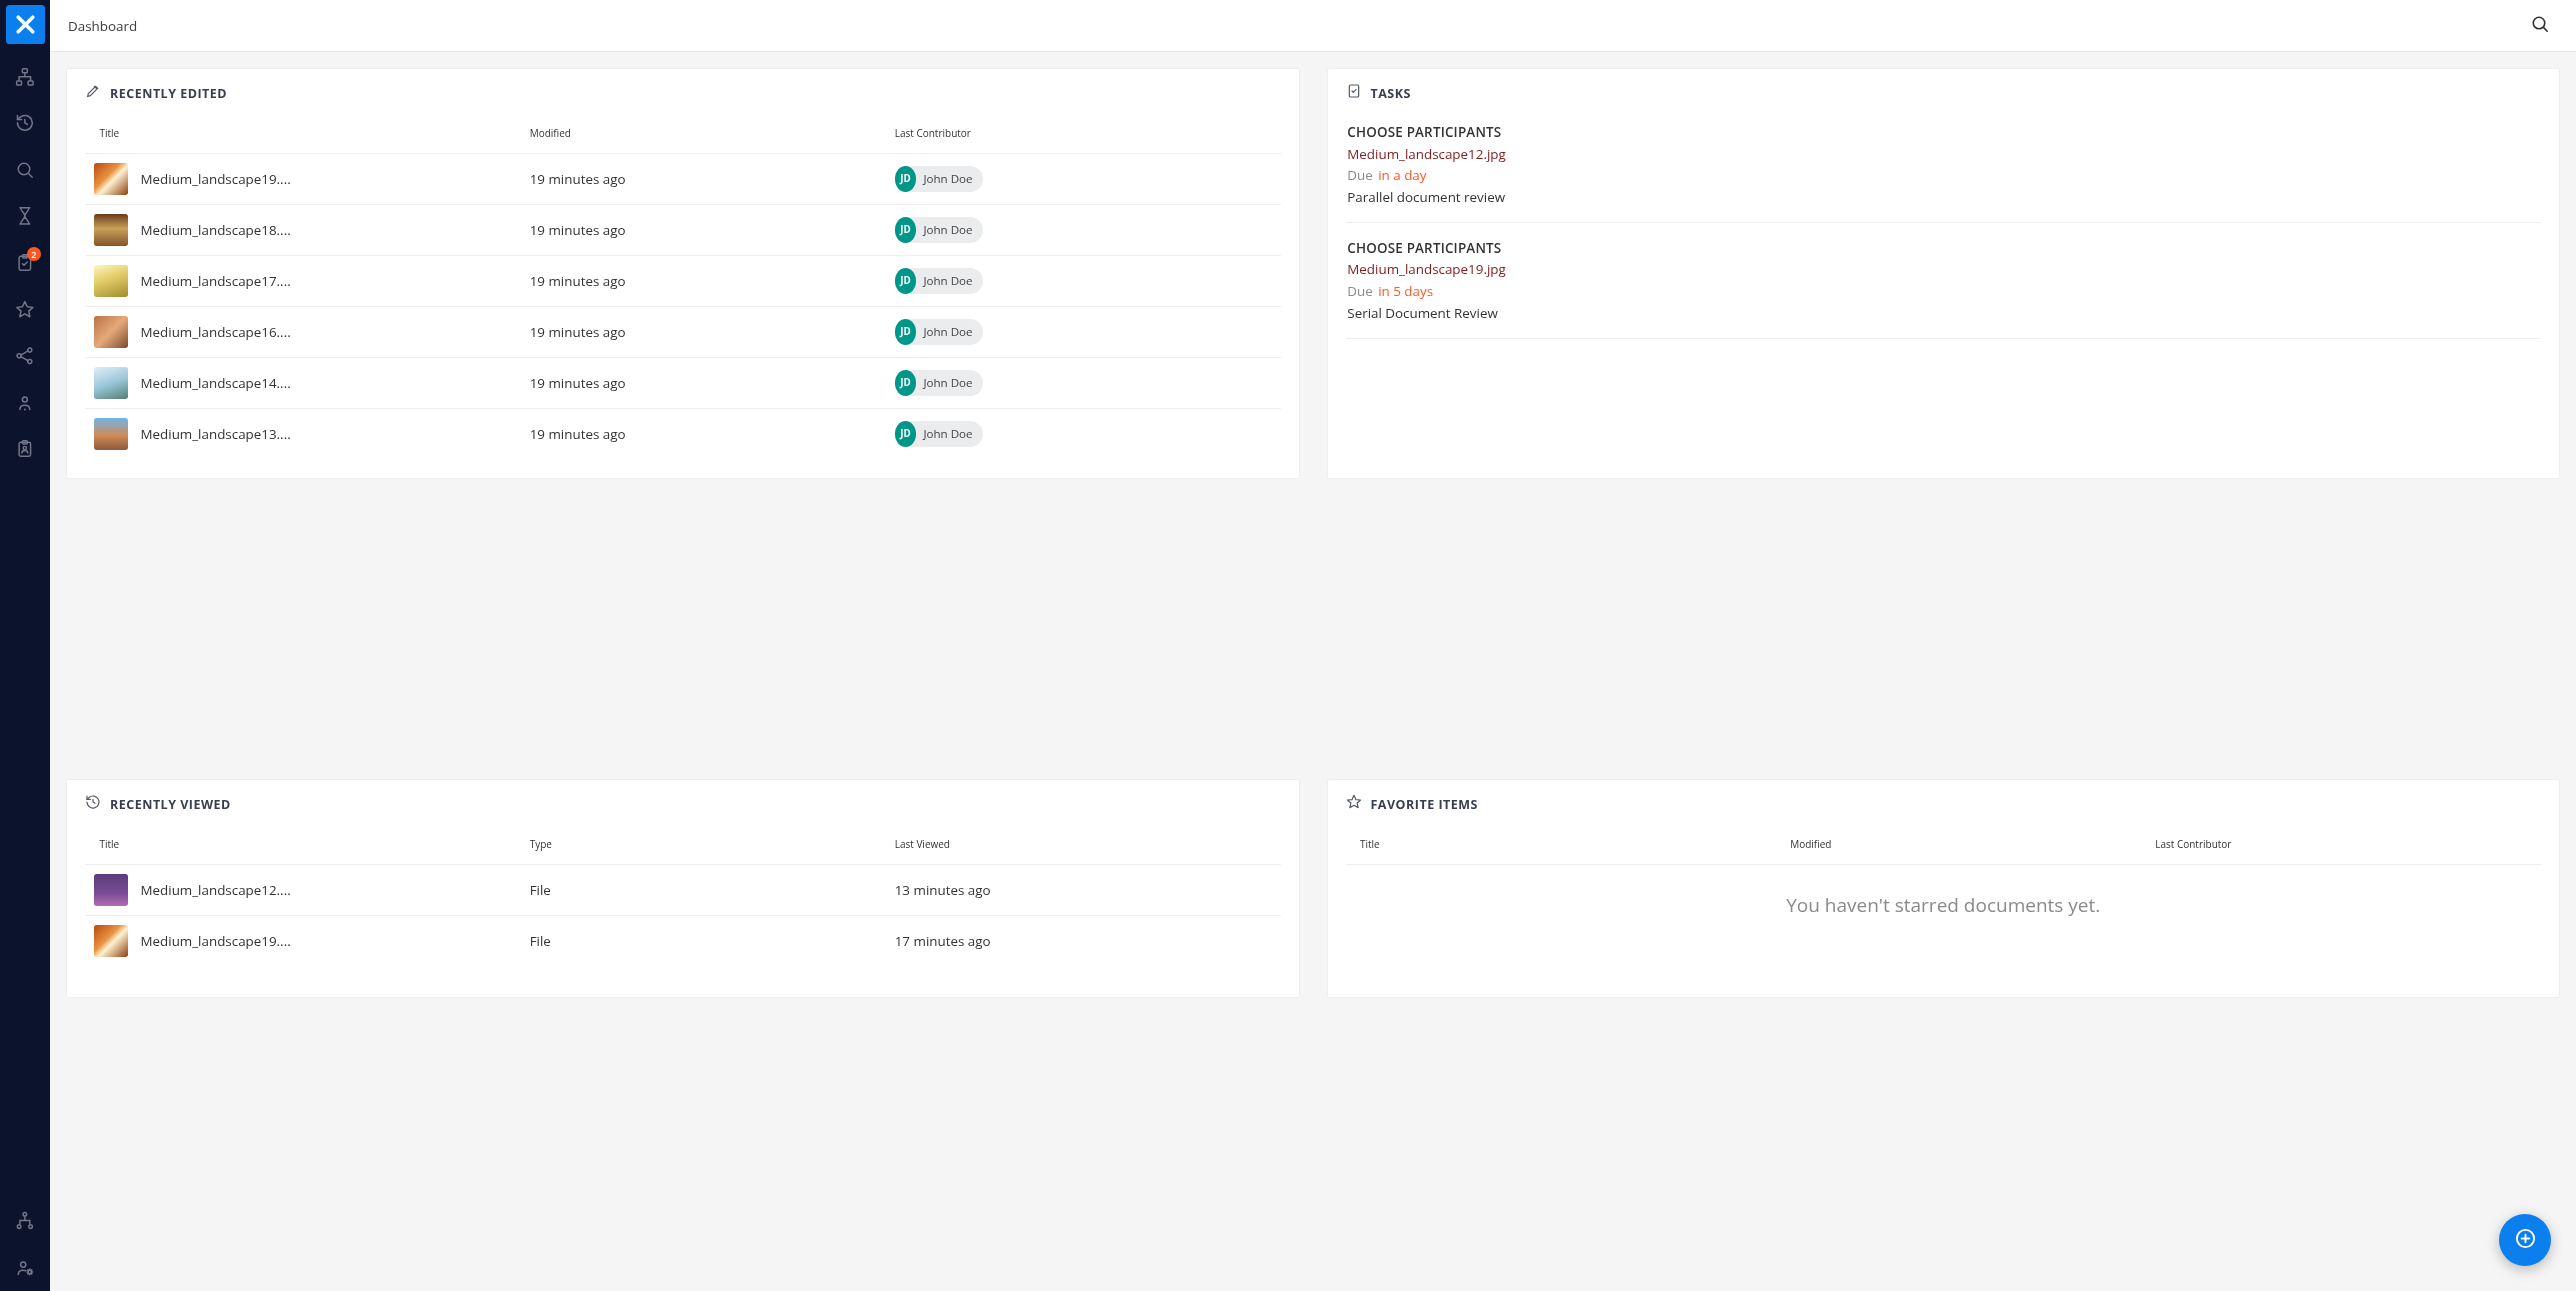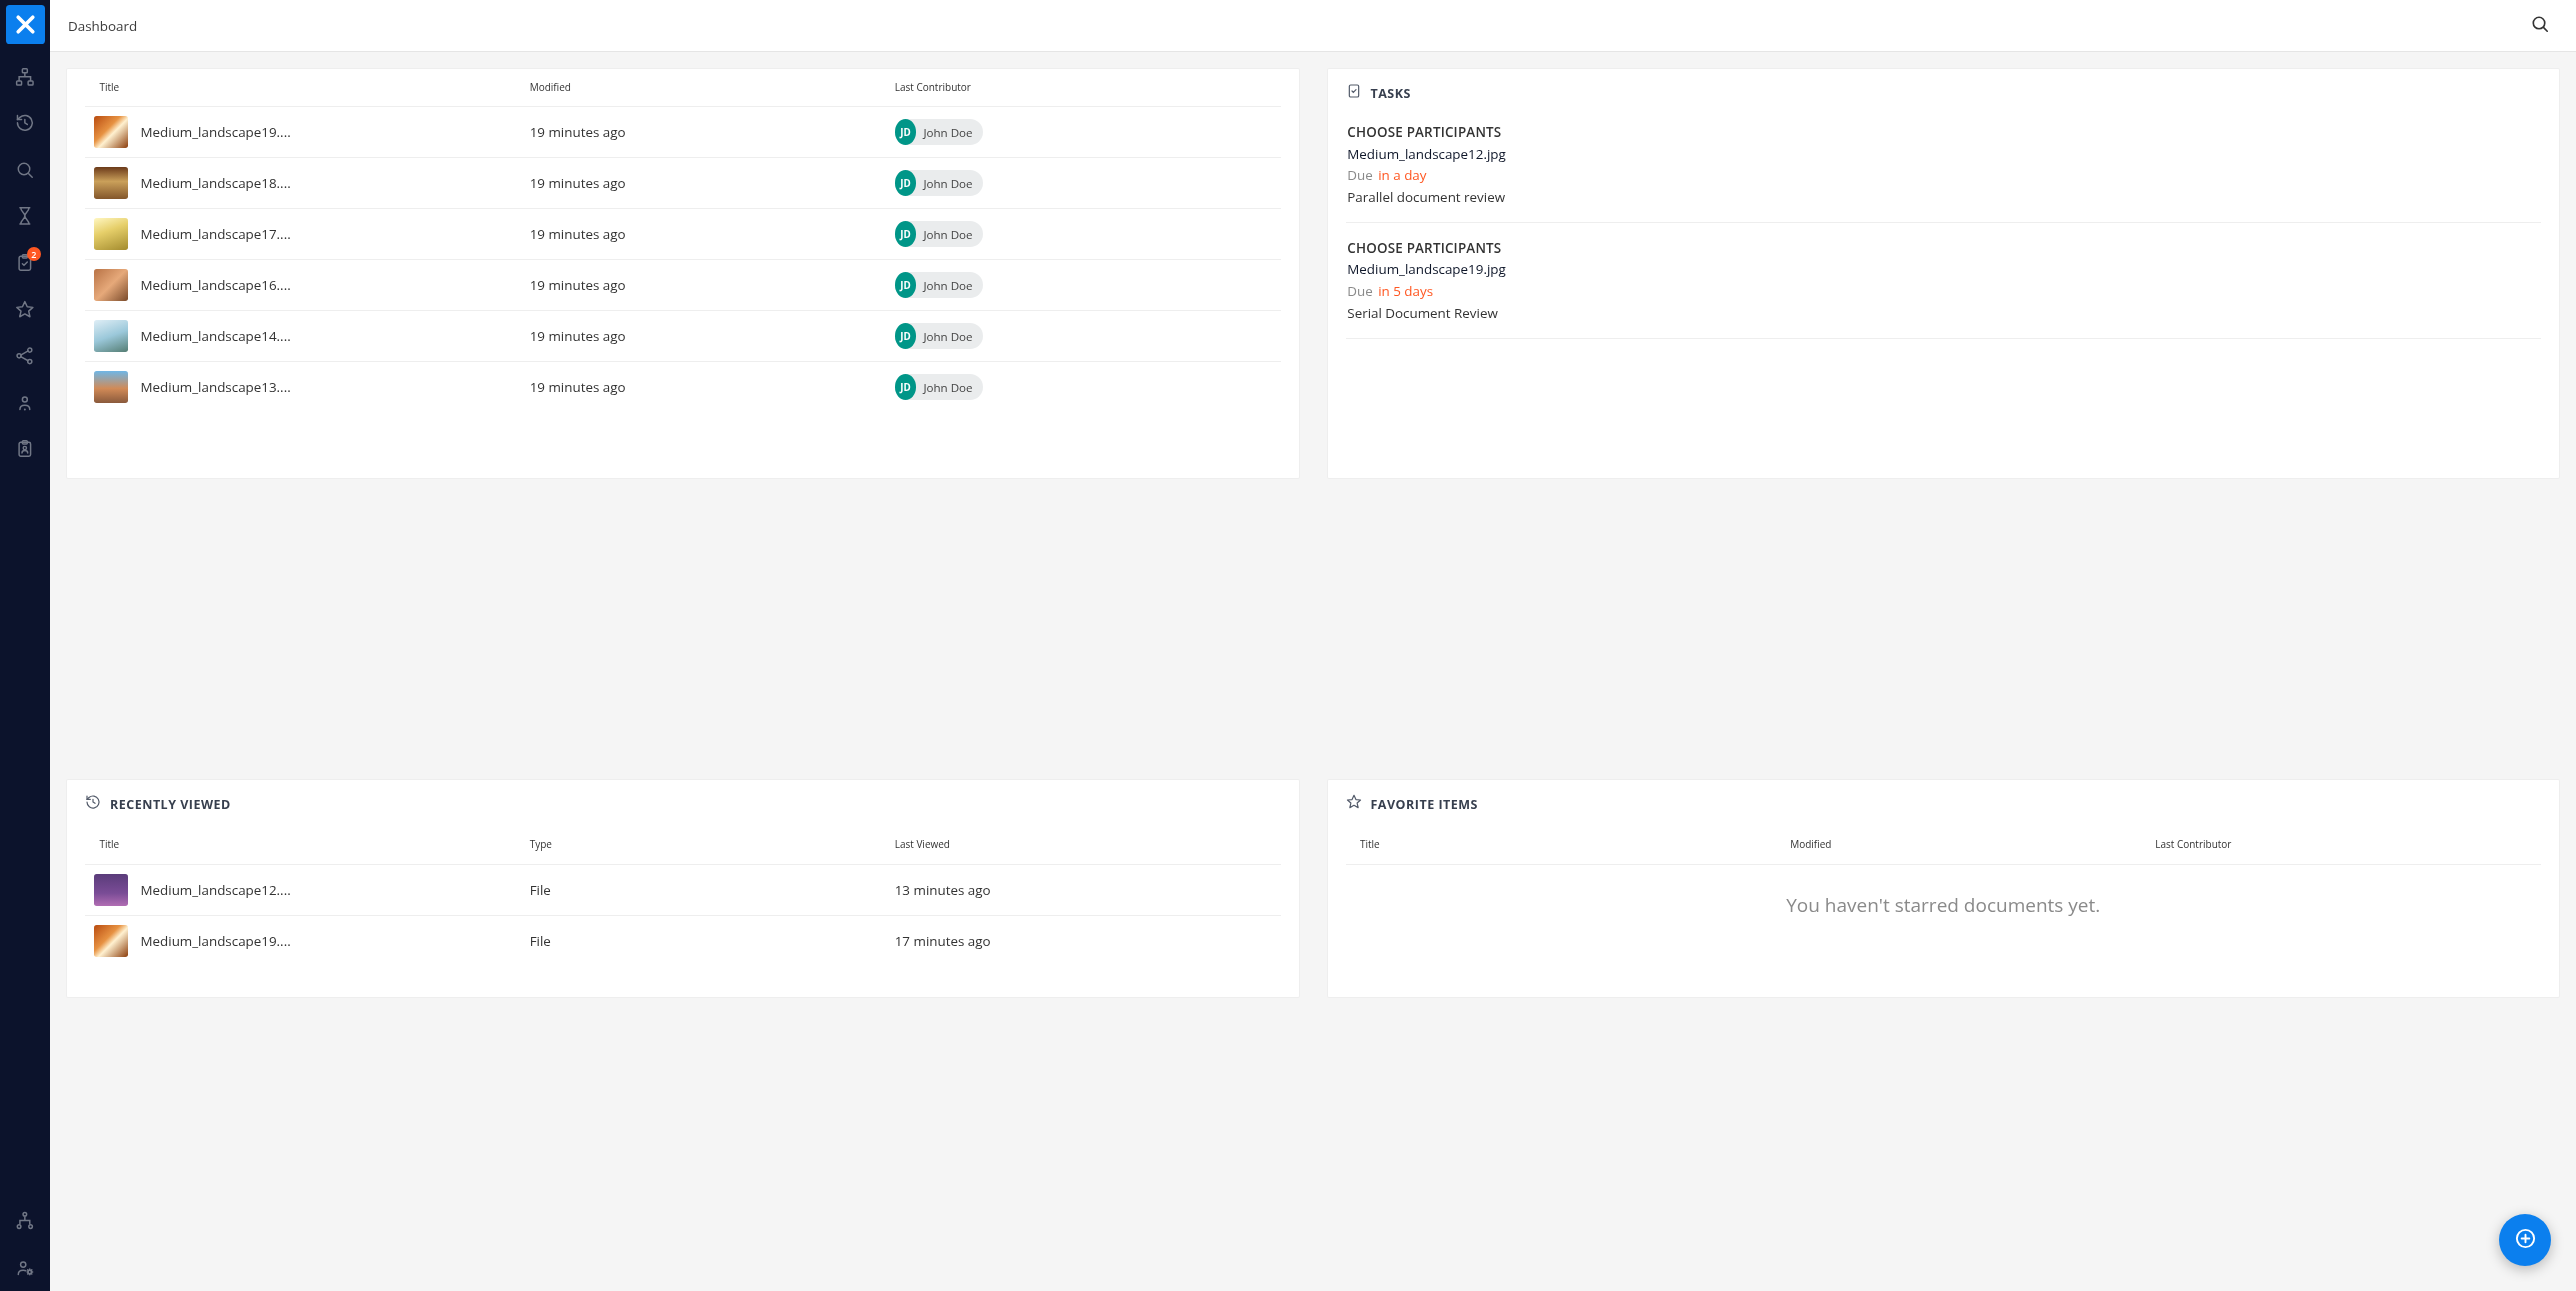--- a/index.html
+++ b/index.html
@@ -190,21 +190,21 @@
   }
 
   
   .task {
     padding: 16px 1.8px;
     border-bottom: 0.9px solid #eee;
     font-size: 13.4px;
   }
   .task:first-child { padding-top: 7.2px; }
   .task-heading { font-weight: 600; color: #333; margin-bottom: 3.6px; letter-spacing: 0.2px; }
-  .task-file { color: #0f172a; margin-bottom: 3.6px; }
+  .task-file { color: #7f1d1d; margin-bottom: 3.6px; }
   .task-due-line { margin-bottom: 3.6px; }
   .task-due-label { color: #8a8a8a; margin-right: 5.4px; }
   .task-due-value { color: #ff5722; font-weight: 400; }
   .task-desc { color: #333; }
 
   .fav-empty {
     padding: 27px 0;
     text-align: center;
     color: #8a8a8a;
     font-size: 19px;
@@ -357,20 +357,28 @@
           <circle cx="11" cy="11" r="7"></circle>
           <path d="M21 21l-4.3-4.3"></path>
         </svg>
     </span>
   </div>
 </header>
 
 <main class="main">
 
   <section class="card card-recently-edited">
+    <div class="card-header">
+      <span>
+        <svg viewBox="0 0 24 24" fill="none" stroke="currentColor" stroke-width="1.8" stroke-linecap="round">
+            <path d="M4 20l4-1 11-11-3-3L5 16l-1 4zM14 5l3 3"></path>
+          </svg>
+      </span>
+      <span class="card-header-title">RECENTLY EDITED</span>
+    </div>
     <div class="card-body">
       <div class="tbl-head">
         <div class="col-title-re" style="padding-left:5.4px">
             <span>Title</span>
           </div>
         <div class="col-mod-re"><span>Modified</span></div>
         <div class="col-contrib-re"><span>Last Contributor</span></div>
       </div>
       <div class="tbl-body-wrap">
           <div class="tbl-body" id="re-body">

